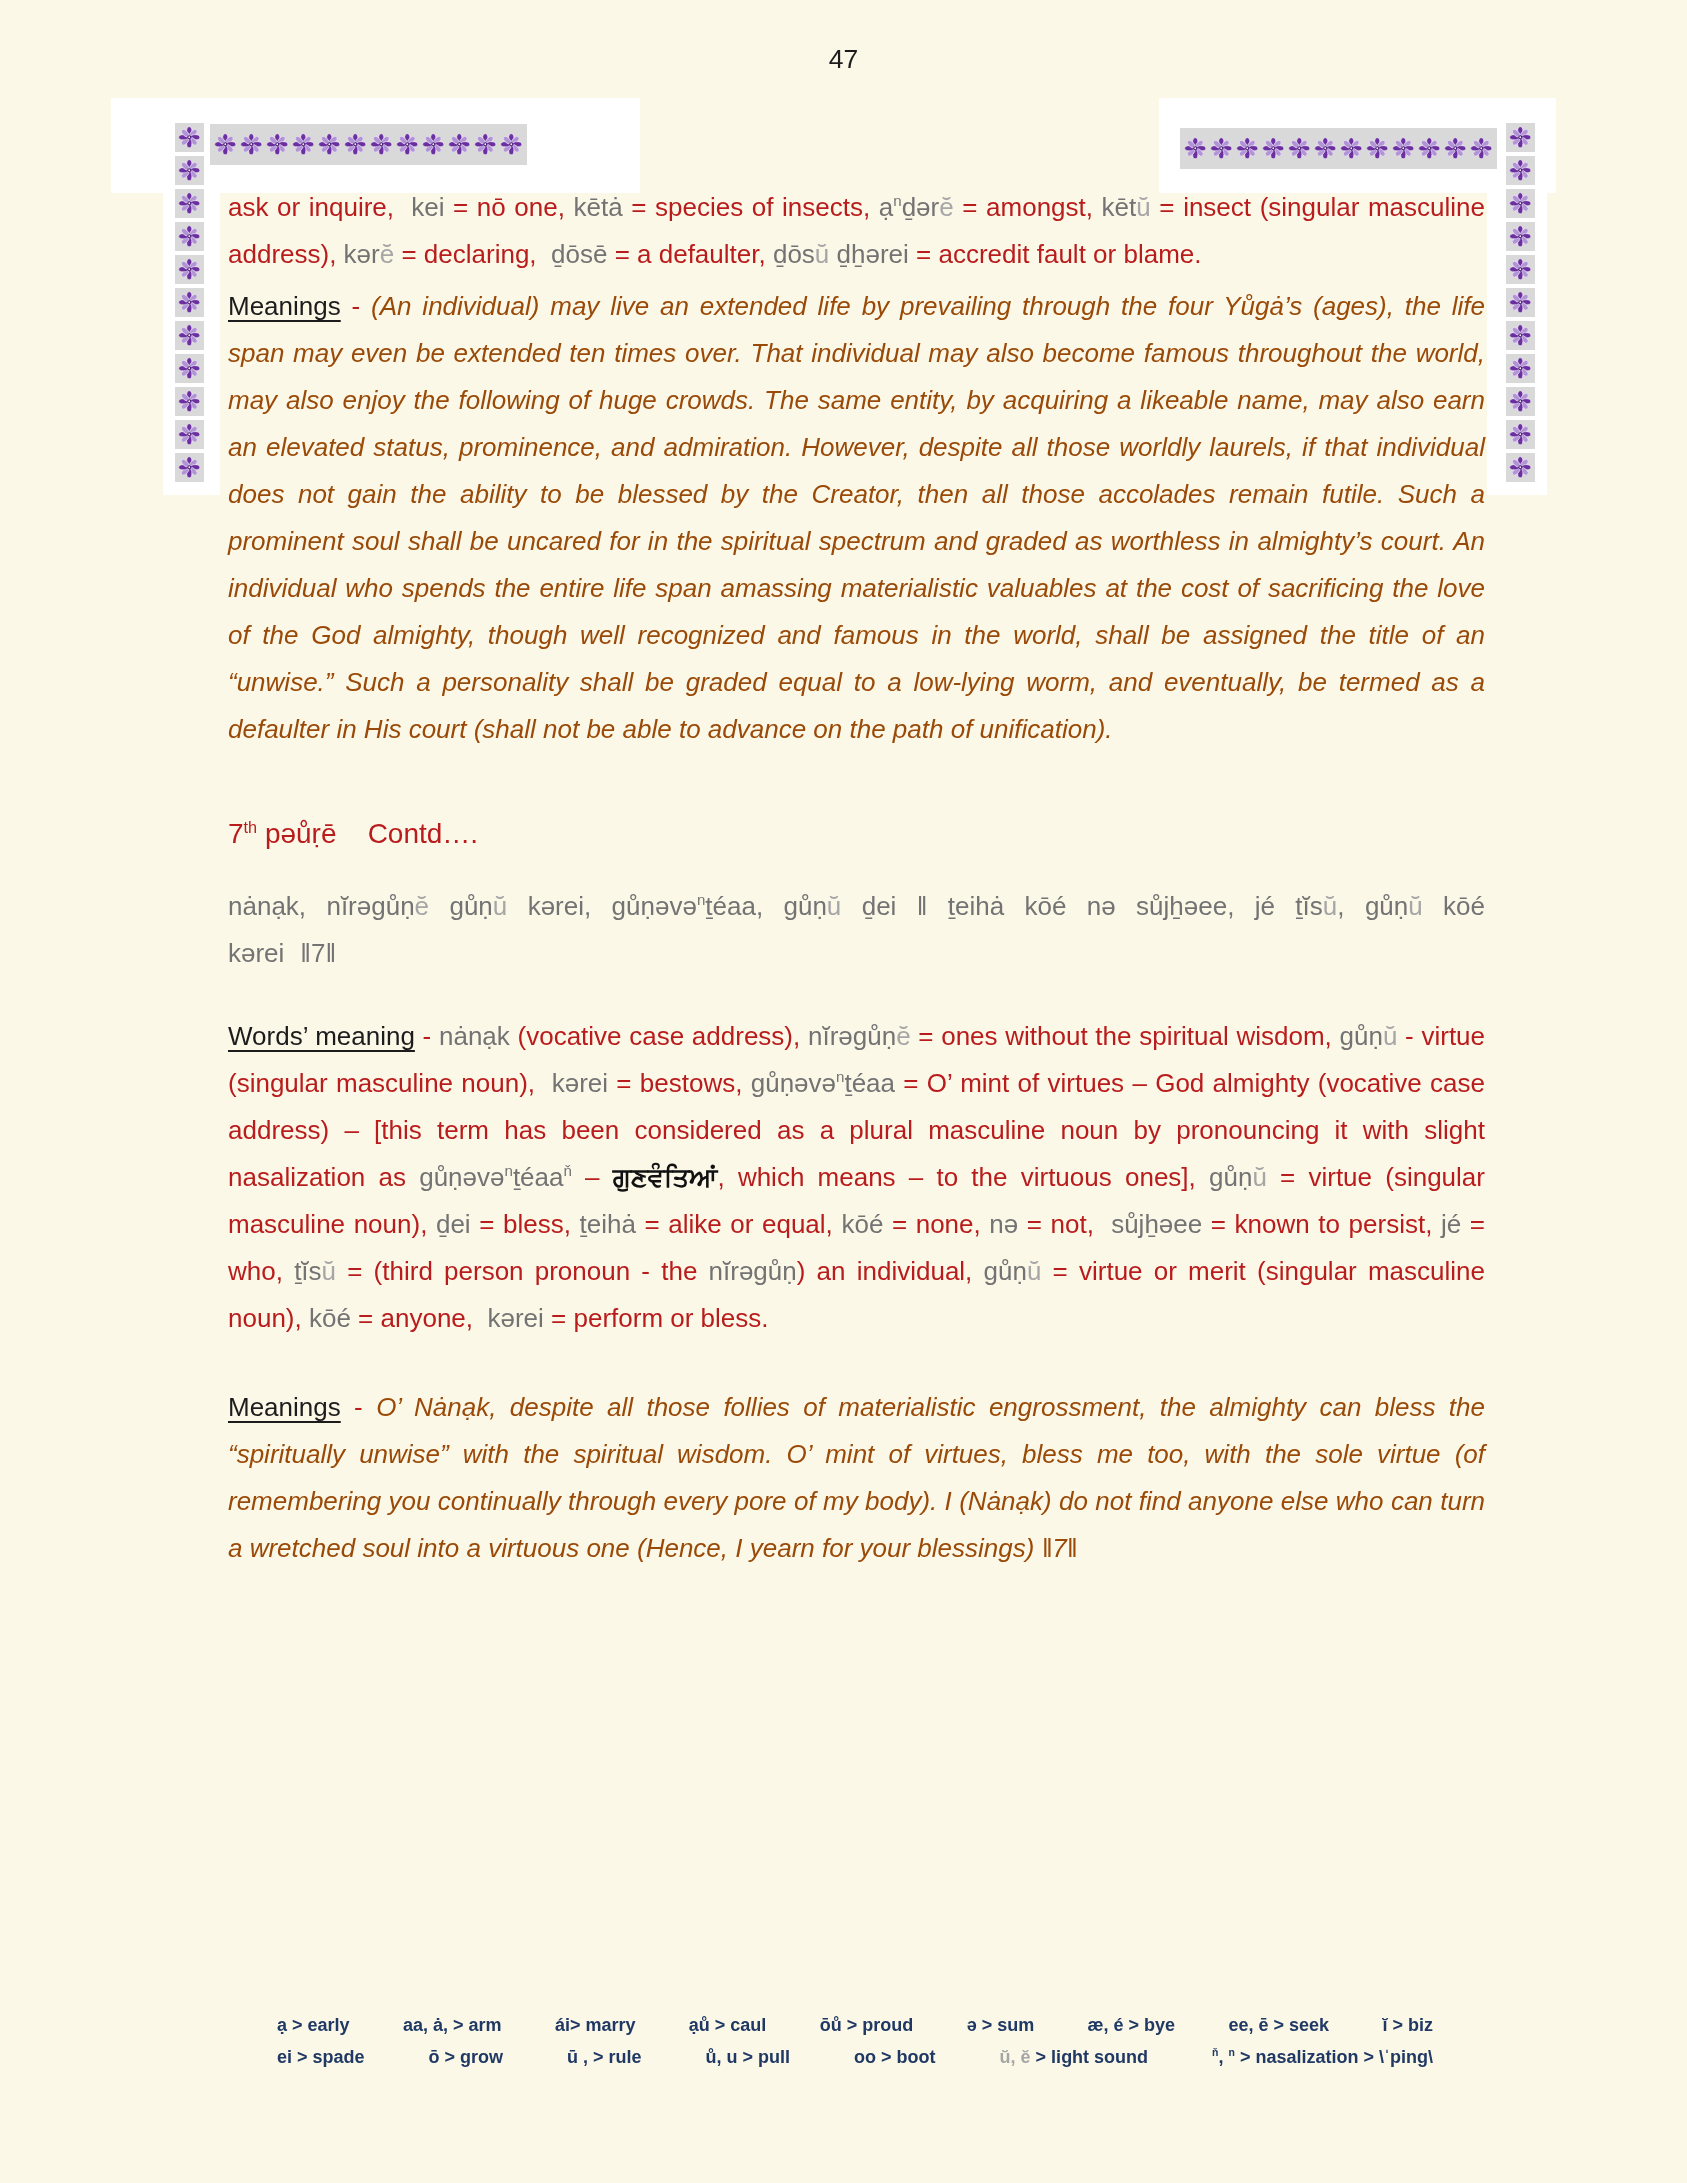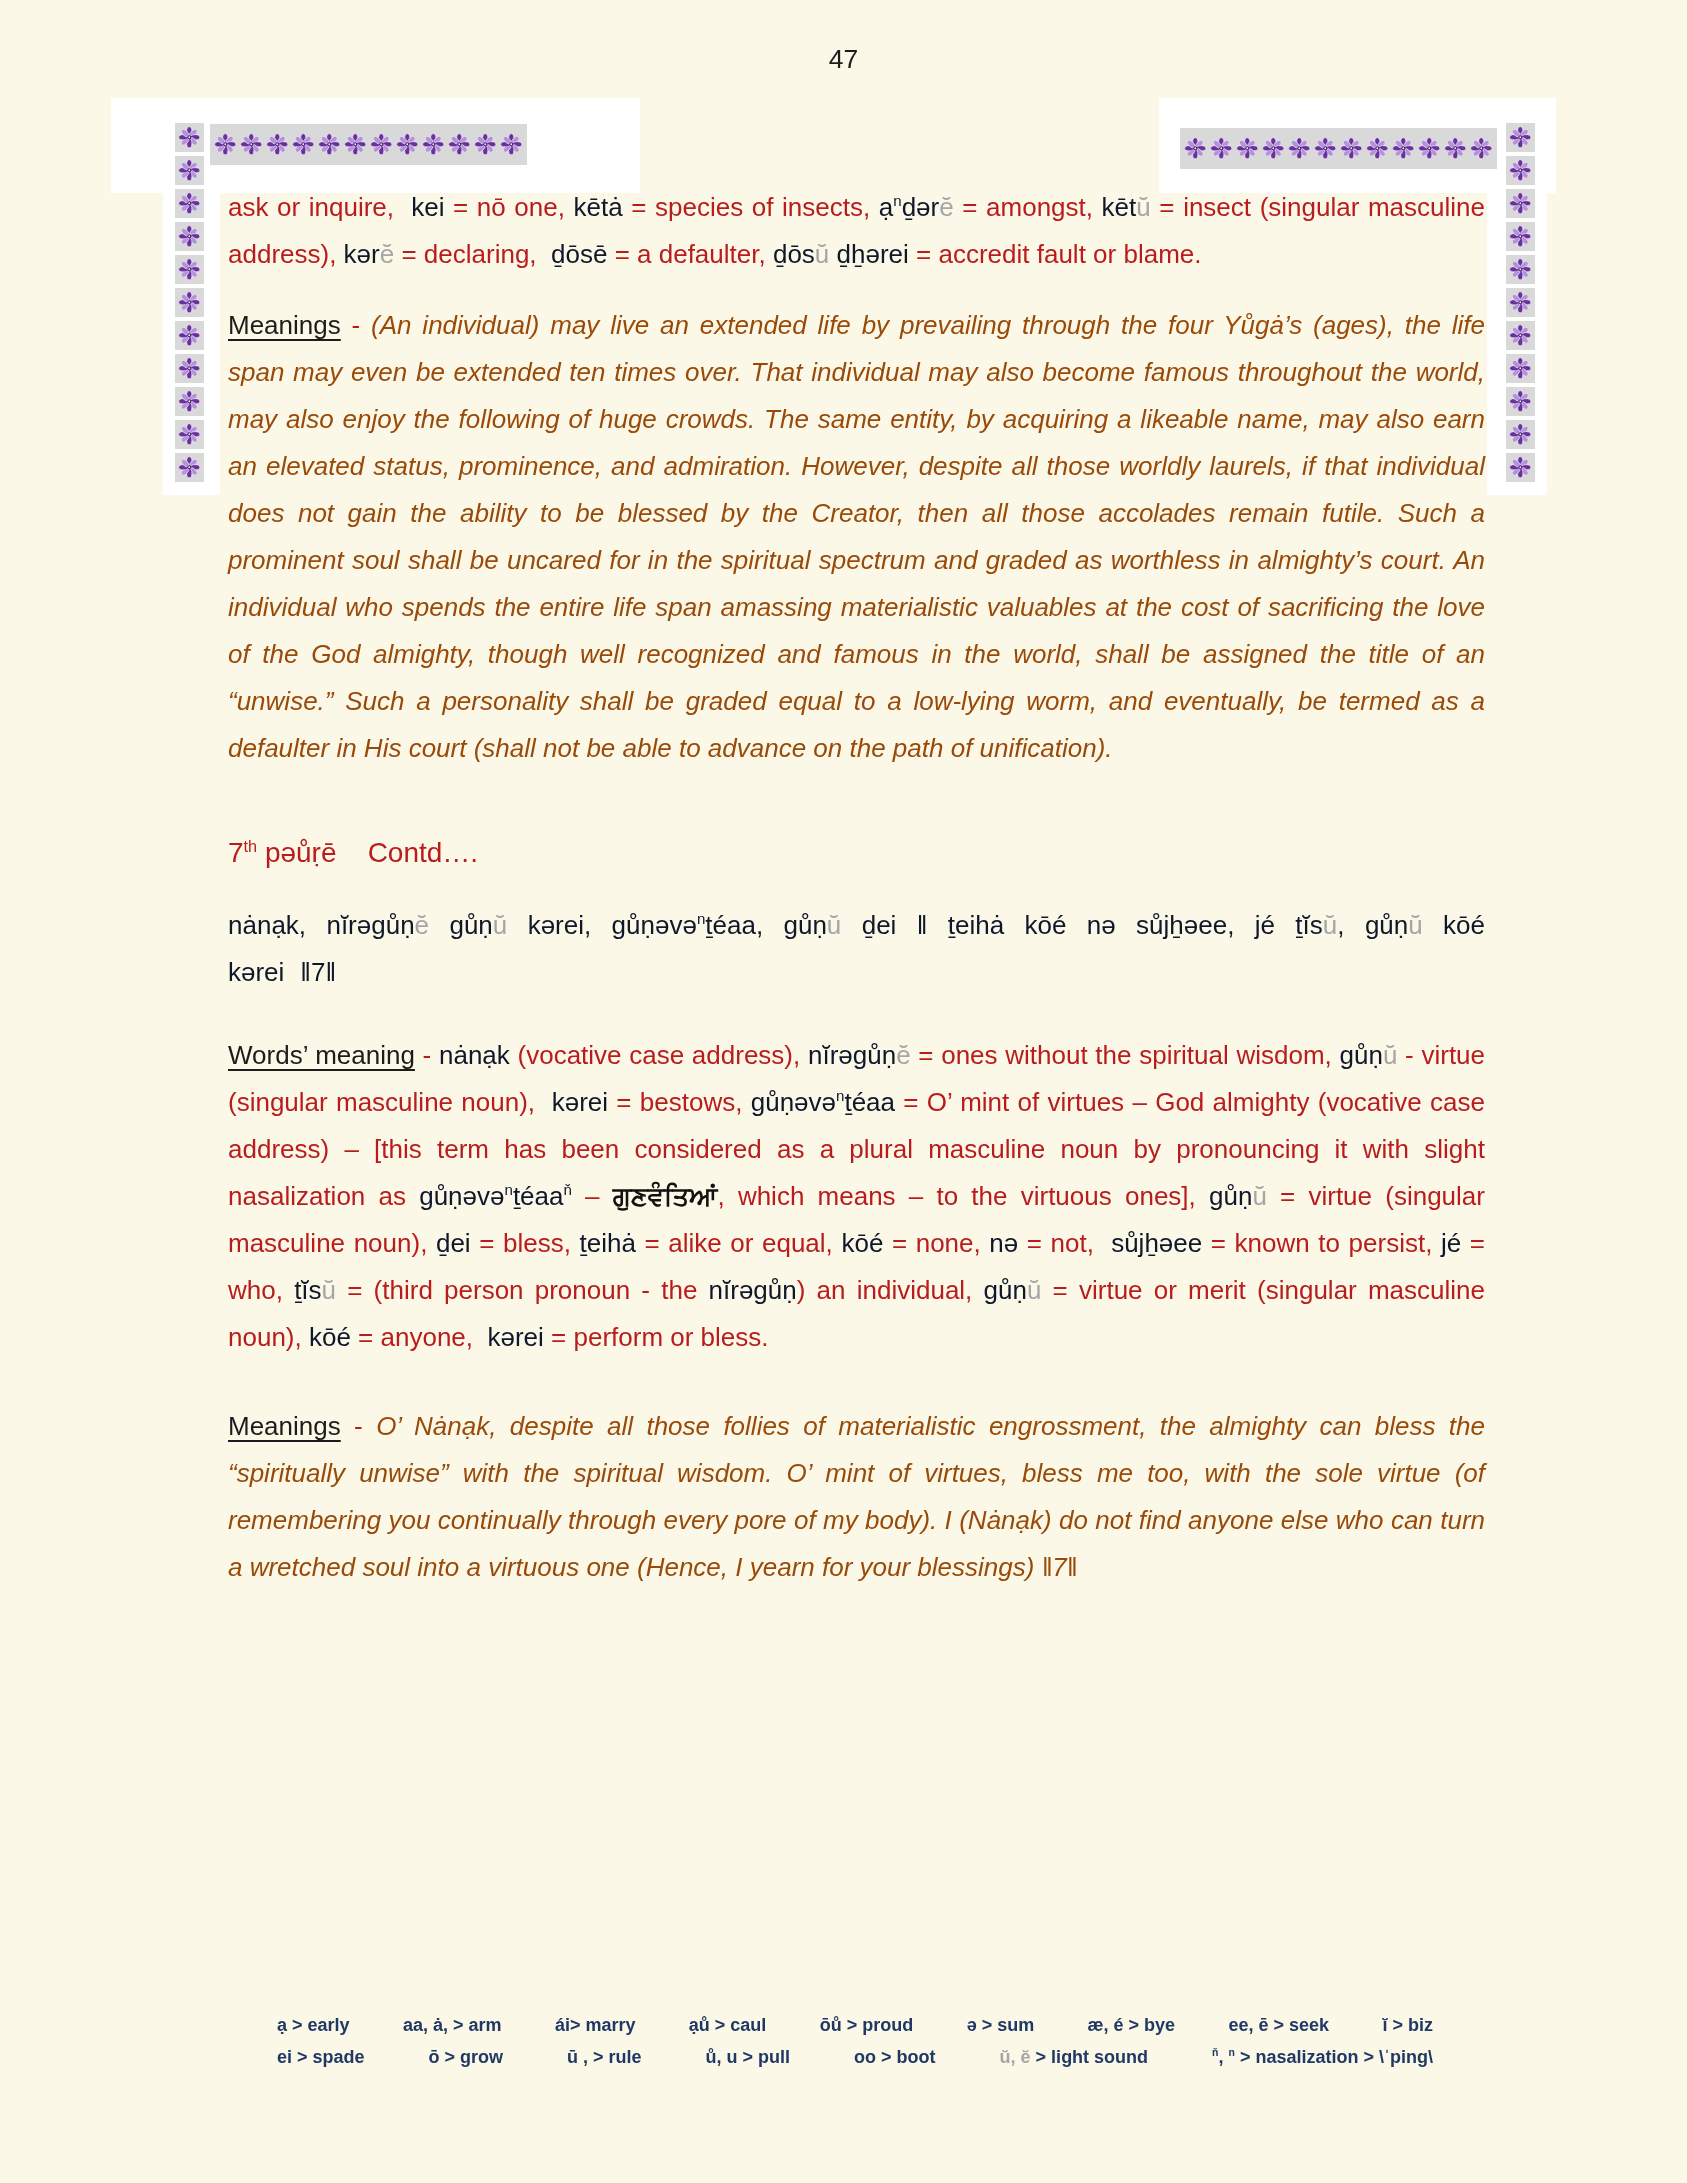--- a/index.html
+++ b/index.html
@@ -30,28 +30,28 @@
   .strip-tl{left:210px;top:124px;}
   .vcol-left{left:175px;top:123px;}
   .strip-tr{left:1180px;top:128px;}
   .vcol-right{left:1506px;top:123px;}
   
   .content{
     position:absolute;left:228px;top:184px;width:1257px;
     font-size:26px;line-height:47px;
   }
   .para{margin:0;text-align:justify;white-space:pre-wrap;}
-  .mt-m1{margin-top:24px;}
+  .mt-m1{margin-top:5px;}
   .subhead{margin:57px 0 0 0;font-size:28px;font-weight:normal;white-space:pre-wrap;}
   .blue-para{margin-top:26px;word-spacing:8.6px;color:#2B2DA8;}
   .mt-wm{margin-top:36px;}
   .mt-m2{margin-top:42px;}
   sup{font-size:58%;line-height:0;}
   .seg-k{color:#b91c1c;}
-  .seg-b{color:#0f172a;}
+  .seg-b{color:#737373;}
   .seg-g{color:#A6A6A6;}
   .seg-br{color:#9A4A08;font-style:italic;}
   .seg-hu{color:#1C1C1C;text-decoration:underline;text-decoration-thickness:1.7px;text-underline-offset:4.6px;}
   .seg-gu{color:#111;font-weight:bold;}
   .seg-nv{color:#1F3864;}
   
   .guide{
     position:absolute;left:277px;top:2015px;width:1156px;
     font-size:18px;font-weight:bold;color:#1F3864;
     display:flex;flex-direction:column;gap:10.6px;

